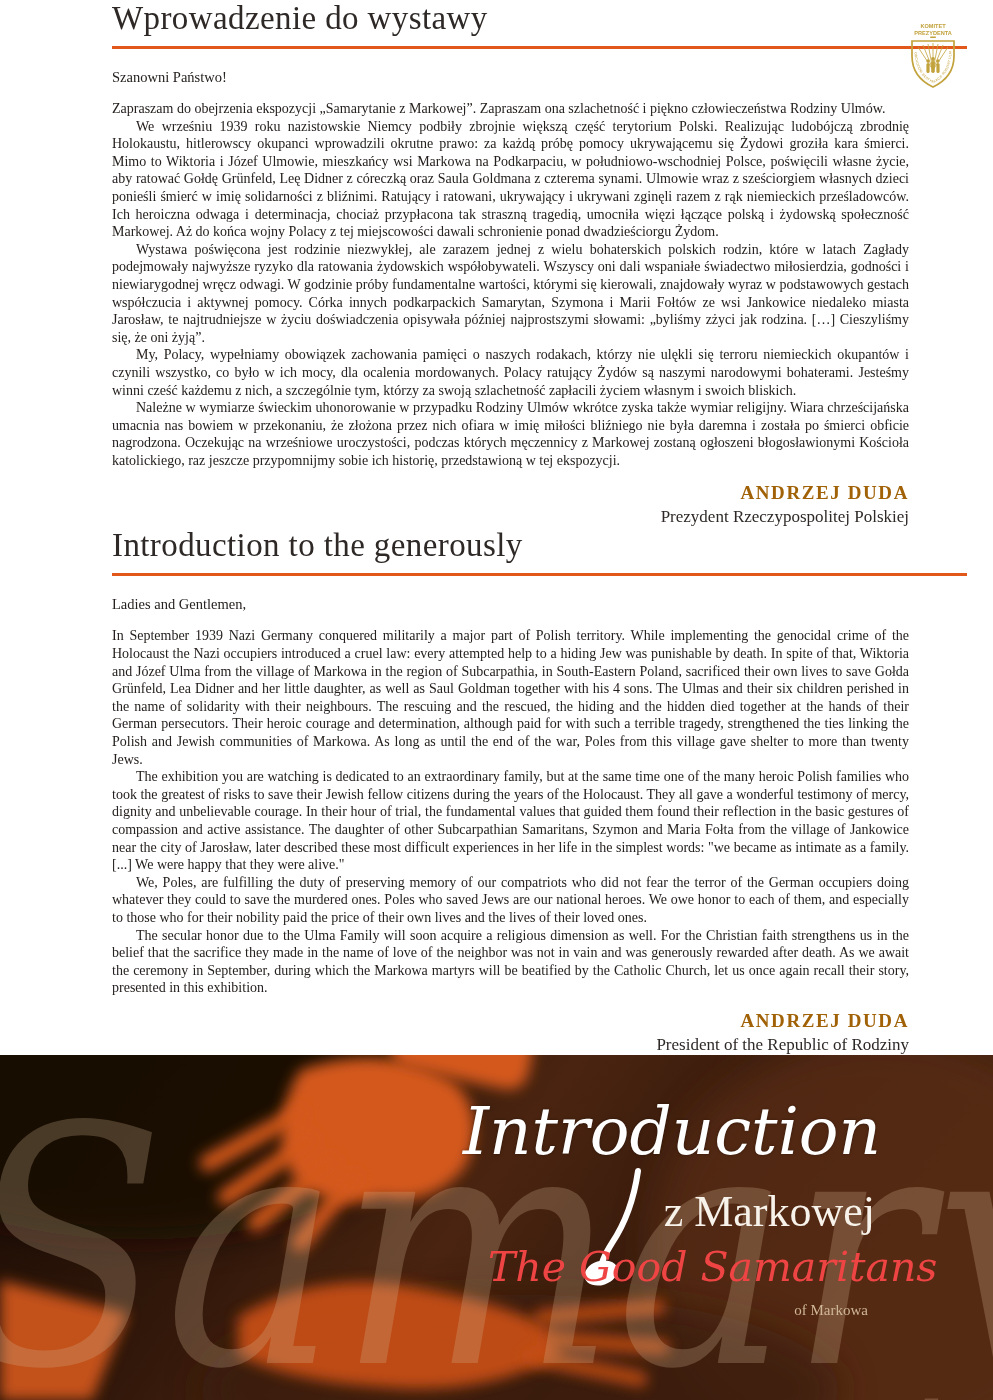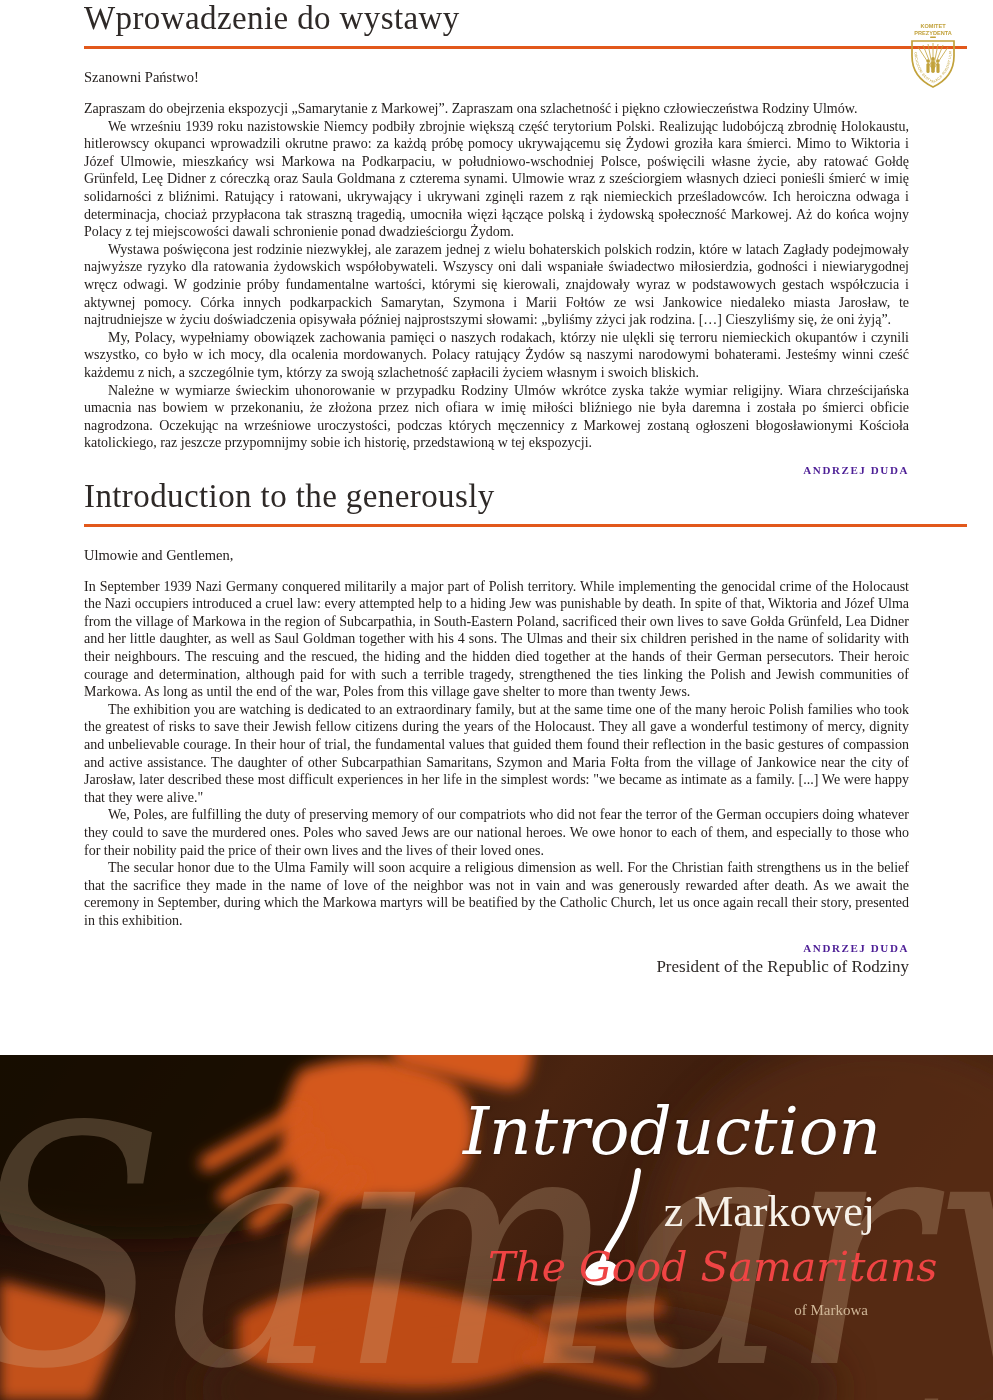--- a/index.html
+++ b/index.html
@@ -5,37 +5,37 @@
   html,body{margin:0;padding:0;background:#ffffff;}
   .page{
     position:relative;
     width:993px;height:1400px;
     background:#ffffff;
     overflow:hidden;
     font-family:"Liberation Serif","DejaVu Serif",serif;
     color:#26211f;
   }
   .emblem{position:absolute;top:20px;right:28px;width:64px;height:72px;}
-  .content{padding:0 84px;}
+  .content{padding:0 84px;margin-left:28px;}
   h1.section-title{
     font-size:33px;font-weight:400;margin:0;color:#2e2927;
     letter-spacing:.4px;
   }
   .pl-title{margin-top:52px;}
   .en-title{margin-top:8px;}
   .rule{height:3px;background:#e2581b;margin-top:9px;margin-right:-58px;}
   .salutation{margin:20px 0 0;font-size:14.5px;}
   p.para{
     margin:14px 0 0;
     font-size:14px;line-height:17.6px;
     text-align:justify;
   }
   p.para + p.para{margin-top:0;text-indent:24px;}
   .signature{text-align:right;margin-top:12px;line-height:1.25;}
-  .sig-name{font-size:11px;font-weight:700;letter-spacing:1.6px;color:#4c1d95;}
+  .sig-name{font-size:19px;font-weight:700;letter-spacing:1.6px;color:#a16207;}
   .sig-title{font-size:17px;margin-top:1px;color:#2e2927;}
   .banner{
     position:absolute;left:0;bottom:0;width:993px;height:345px;
     overflow:hidden;background:#2a1408;
   }
   .banner-art{position:absolute;left:0;top:0;}
   .banner-title-pl{
     position:absolute;left:462px;top:44px;width:420px;
     text-align:center;color:#ffffff;
     font-style:italic;font-size:66px;line-height:1;
@@ -104,27 +104,28 @@
       <h1 class="section-title pl-title">Wprowadzenie do wystawy</h1>
       <div class="rule"></div>
       <p class="salutation">Szanowni Państwo!</p>
       <p class="para">Zapraszam do obejrzenia ekspozycji „Samarytanie z Markowej”. Zapraszam ona szlachetność  i piękno człowieczeństwa Rodziny Ulmów.</p>
       <p class="para">We wrześniu 1939 roku nazistowskie Niemcy podbiły zbrojnie większą część terytorium Polski. Realizując ludobójczą zbrodnię Holokaustu, hitlerowscy okupanci wprowadzili okrutne prawo: za każdą próbę pomocy ukrywającemu się Żydowi groziła kara śmierci. Mimo to Wiktoria i Józef Ulmowie, mieszkańcy wsi Markowa na Podkarpaciu, w południowo-wschodniej Polsce, poświęcili własne życie, aby ratować Gołdę Grünfeld, Leę Didner z córeczką oraz Saula Goldmana z czterema synami. Ulmowie wraz z sześciorgiem własnych dzieci ponieśli śmierć w imię solidarności z bliźnimi. Ratujący i ratowani, ukrywający i ukrywani zginęli razem z rąk niemieckich prześladowców. Ich heroiczna odwaga i determinacja, chociaż przypłacona tak straszną tragedią, umocniła więzi łączące polską i żydowską społeczność Markowej. Aż do końca wojny Polacy z tej miejscowości dawali schronienie ponad dwadzieściorgu Żydom.</p>
       <p class="para">Wystawa poświęcona jest rodzinie niezwykłej, ale zarazem jednej z wielu bohaterskich polskich rodzin, które w latach Zagłady podejmowały najwyższe ryzyko dla ratowania żydowskich współobywateli. Wszyscy oni dali wspaniałe świadectwo miłosierdzia, godności i niewiarygodnej wręcz odwagi. W godzinie próby fundamentalne wartości, którymi się kierowali, znajdowały wyraz w podstawowych gestach współczucia i aktywnej pomocy. Córka innych podkarpackich Samarytan, Szymona i Marii Fołtów ze wsi Jankowice niedaleko miasta Jarosław, te najtrudniejsze w życiu doświadczenia opisywała później najprostszymi słowami: „byliśmy zżyci jak rodzina. […] Cieszyliśmy się, że oni żyją”.</p>
       <p class="para">My, Polacy, wypełniamy obowiązek zachowania pamięci o naszych rodakach, którzy nie ulękli się terroru niemieckich okupantów i czynili wszystko, co było w ich mocy, dla ocalenia mordowanych. Polacy ratujący Żydów są naszymi narodowymi bohaterami. Jesteśmy winni cześć każdemu z nich, a szczególnie tym, którzy za swoją szlachetność zapłacili życiem własnym i swoich bliskich.</p>
       <p class="para">Należne w wymiarze świeckim uhonorowanie w przypadku Rodziny Ulmów wkrótce zyska także wymiar religijny. Wiara chrześcijańska umacnia nas bowiem w przekonaniu, że złożona przez nich ofiara w imię miłości bliźniego nie była daremna i została po śmierci obficie nagrodzona. Oczekując na wrześniowe uroczystości, podczas których męczennicy z Markowej zostaną ogłoszeni błogosławionymi Kościoła katolickiego, raz jeszcze przypomnijmy sobie ich historię, przedstawioną w tej ekspozycji.</p>
       <div class="signature">
         <div class="sig-name">ANDRZEJ DUDA</div>
+        <div class="sig-title">Prezydent Rzeczypospolitej Polskiej</div>
       </div>
     </section>
 
     <section>
       <h1 class="section-title en-title">Introduction to the generously</h1>
       <div class="rule"></div>
-      <p class="salutation">Ulmowie and Gentlemen,</p>
+      <p class="salutation">Ladies and Gentlemen,</p>
       <p class="para">In September 1939 Nazi Germany conquered militarily a major part of Polish territory. While implementing the genocidal crime of the Holocaust the Nazi occupiers introduced a cruel law: every attempted help to a hiding Jew was punishable by death. In spite of that, Wiktoria and Józef Ulma from the village of Markowa in the region of Subcarpathia, in South-Eastern Poland, sacrificed their own lives to save Gołda Grünfeld, Lea Didner and her little daughter, as well as Saul Goldman together with his 4 sons. The Ulmas and their six children perished in the name of solidarity with their neighbours. The rescuing and the rescued, the hiding and the hidden died together at the hands of their German persecutors. Their heroic courage and determination, although paid for with such a terrible tragedy, strengthened the ties linking the Polish and Jewish communities of Markowa. As long as until the end of the war, Poles from this village gave shelter to more than twenty Jews.</p>
       <p class="para">The exhibition you are watching is dedicated to an extraordinary family, but at the same time one of the many heroic Polish families who took the greatest of risks to save their Jewish fellow citizens during the years of the Holocaust. They all gave a wonderful testimony of mercy, dignity and unbelievable courage. In their hour of trial, the fundamental values that guided them found their reflection in the basic gestures of compassion and active assistance. The daughter of other Subcarpathian Samaritans, Szymon and Maria Fołta from the village of Jankowice near the city of Jarosław, later described these most difficult experiences in her life in the simplest words: "we became as intimate as a family. [...] We were happy that they were alive."</p>
       <p class="para">We, Poles,  are fulfilling the duty of preserving memory of our compatriots who did not fear the terror of the German occupiers doing whatever they could to save the murdered ones. Poles who saved Jews are our national heroes. We owe honor to each of them, and especially to those who for their nobility paid the price of their own lives and the lives of their loved ones.</p>
       <p class="para">The secular honor due to the Ulma Family will soon acquire a religious dimension as well. For the Christian faith strengthens us in the belief that the sacrifice they made in the name of love of the neighbor was not in vain and was generously rewarded after death. As we await the ceremony in September, during which the Markowa martyrs will be beatified by the Catholic Church, let us once again recall their story, presented in this exhibition.</p>
       <div class="signature">
         <div class="sig-name">ANDRZEJ DUDA</div>
         <div class="sig-title">President of the Republic of Rodziny</div>
       </div>
     </section>
   </div>

